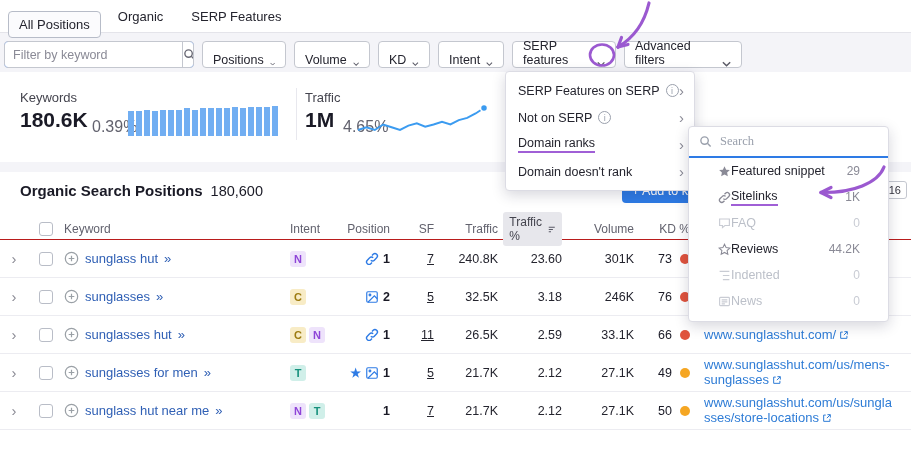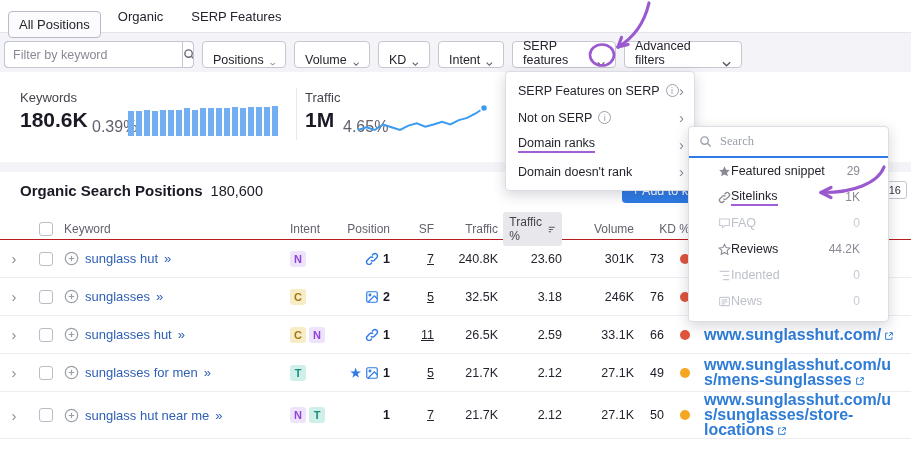--- a/index.html
+++ b/index.html
@@ -37,39 +37,39 @@
   .tbody{position:absolute;top:68px;left:0;right:0;}
   .trow{min-height:38px;border-bottom:1px solid #ececf1;font-size:12.5px;}
   .cell{display:flex;align-items:center;}
   .c-exp{justify-content:center;}
   .c-cb{justify-content:center;}
   .c-kw{gap:6px;}
   .c-int{gap:3px;padding-left:6px;}
   .c-pos{justify-content:flex-end;padding-right:14px;gap:4px;font-weight:600;}
   .c-sf{justify-content:flex-end;padding-right:8px;}
   .c-num{justify-content:flex-end;padding-right:14px;color:#24242e;}
-  .c-kd{justify-content:flex-end;padding-right:14px;gap:16px;}
+  .c-kd{justify-content:flex-end;padding-right:14px;gap:8px;}
   .c-url{padding-right:14px;align-items:center;}
   .hdr-r{justify-content:flex-end;padding-right:14px;display:flex;align-items:center;}
   .hdr-l{display:flex;align-items:center;}
   .sort-pill{display:inline-flex;align-items:center;gap:4px;background:#e7e7ec;border-radius:3px;padding:3px 6px;color:#44444e;cursor:pointer;}
   .exp{color:#8a8a94;font-size:15px;cursor:pointer;line-height:1;}
   .cb{width:14px;height:14px;border:1px solid #b9bdc7;border-radius:3px;background:#fff;cursor:pointer;display:inline-block;}
   .addk{display:inline-flex;cursor:pointer;}
   .kwlink{color:#3060b5;cursor:pointer;text-decoration:none;font-size:13px;}
   .more{color:#3060b5;font-size:13px;letter-spacing:-1px;cursor:pointer;}
   .badge{display:inline-block;width:16px;height:16px;border-radius:3px;font-size:11px;font-weight:bold;text-align:center;line-height:16px;}
   .b-n{background:#eee3fb;color:#8e44d8;}
   .b-c{background:#f8ecc6;color:#9c7b10;}
   .b-t{background:#d0efe9;color:#16907c;}
   .sflink{color:#24242e;text-decoration:underline;cursor:pointer;font-size:12.5px;}
   .dot{width:10px;height:10px;border-radius:50%;display:inline-block;}
   .dot.red{background:#e0533d;}
   .dot.orange{background:#f5a623;}
-  .urllink{color:#2e7cd6;font-size:16px;line-height:15px;text-decoration:none;cursor:pointer;overflow-wrap:anywhere;font-weight:bold;}
+  .urllink{color:#2e7cd6;font-size:13px;line-height:15px;text-decoration:none;cursor:pointer;overflow-wrap:anywhere;}
   .extic{display:inline-block;vertical-align:-1px;margin-left:3px;}
   .star-blue{color:#2e7be5;font-size:12px;line-height:1;}
   
   .menu{position:absolute;left:505px;top:71px;width:190px;background:#fff;border:1px solid #dcdce4;border-radius:4px;box-shadow:0 4px 14px rgba(30,30,60,.18);z-index:40;padding:5px 0;}
   .menu-item{height:27px;display:flex;align-items:center;padding:0 10px 0 12px;font-size:12.5px;color:#24242e;cursor:pointer;}
   .menu-item .spacer{flex:1;}
   .u-purple{border-bottom:2px solid #a05fd6;padding-bottom:1px;}
   .info-i{width:13px;height:13px;border:1px solid #9aa0ac;border-radius:50%;color:#9aa0ac;font-size:9px;display:inline-flex;align-items:center;justify-content:center;margin-left:6px;flex:none;}
   .menu-chev{color:#8a8a96;font-size:15px;line-height:1;}
   

